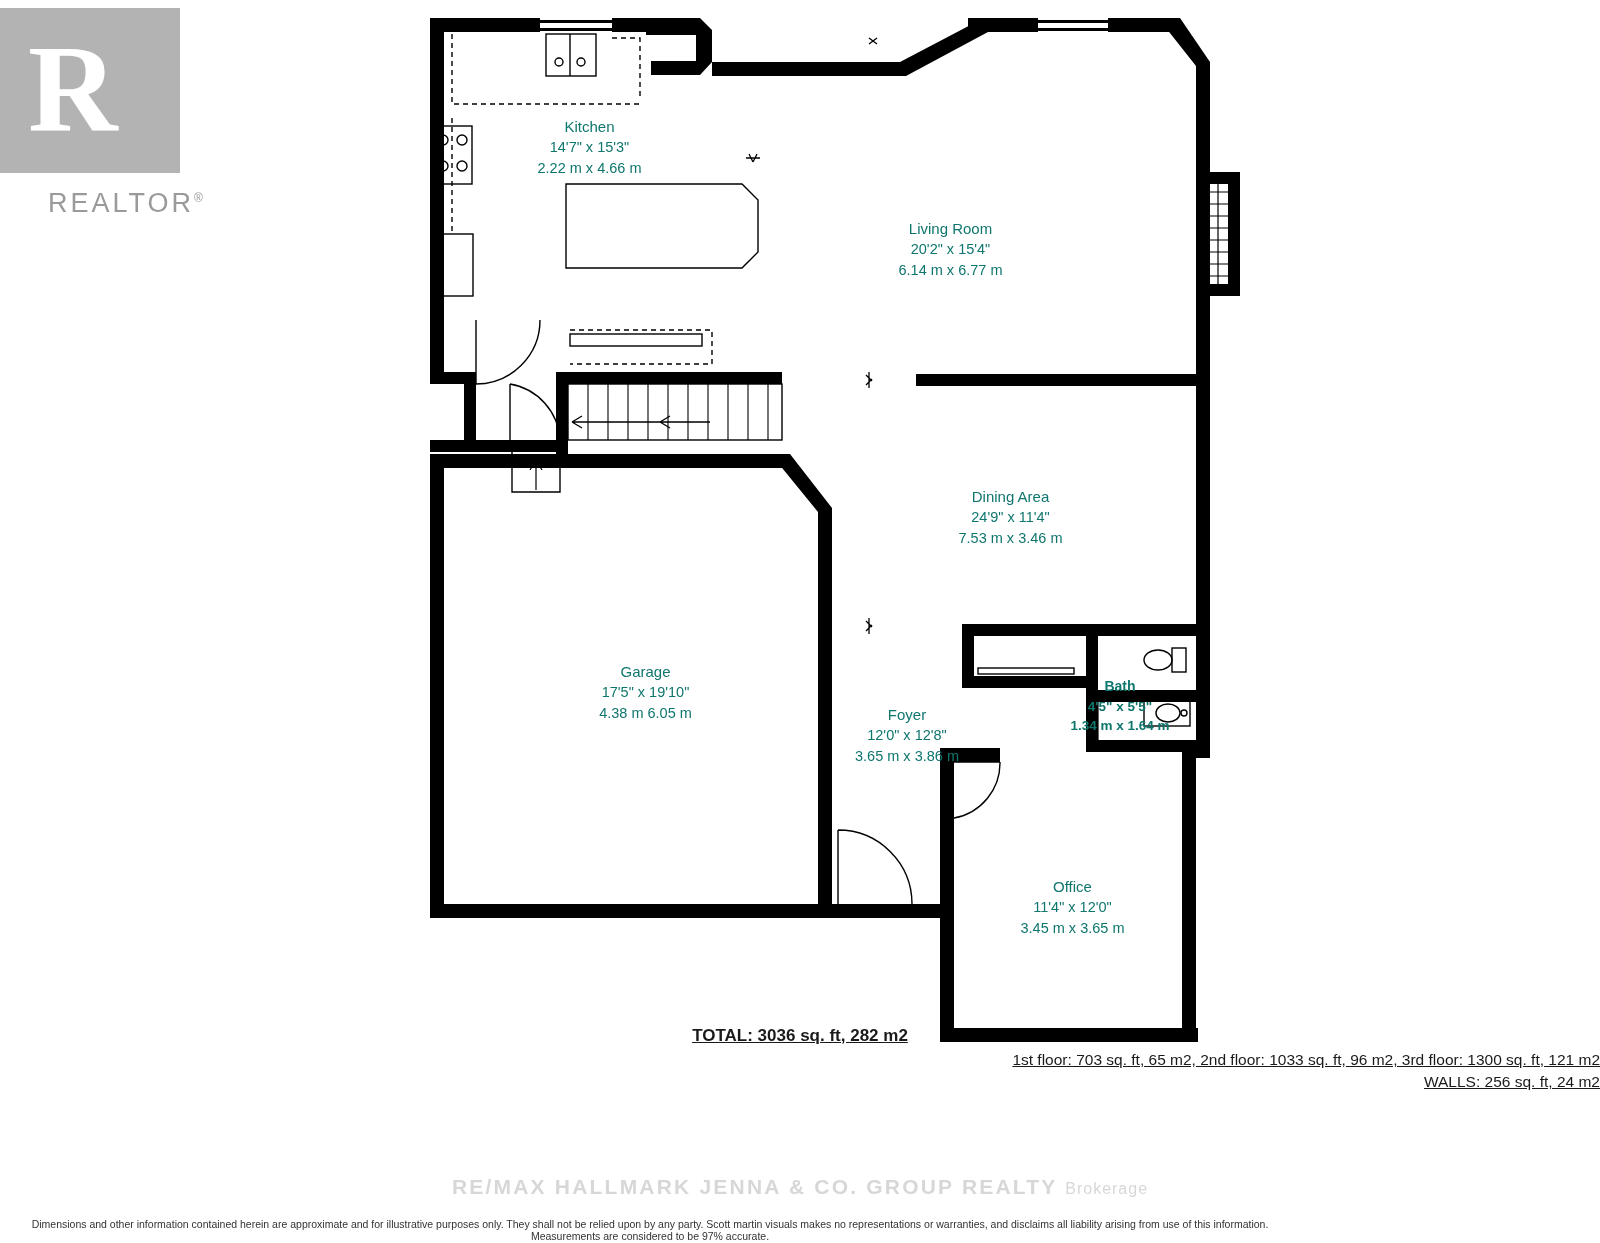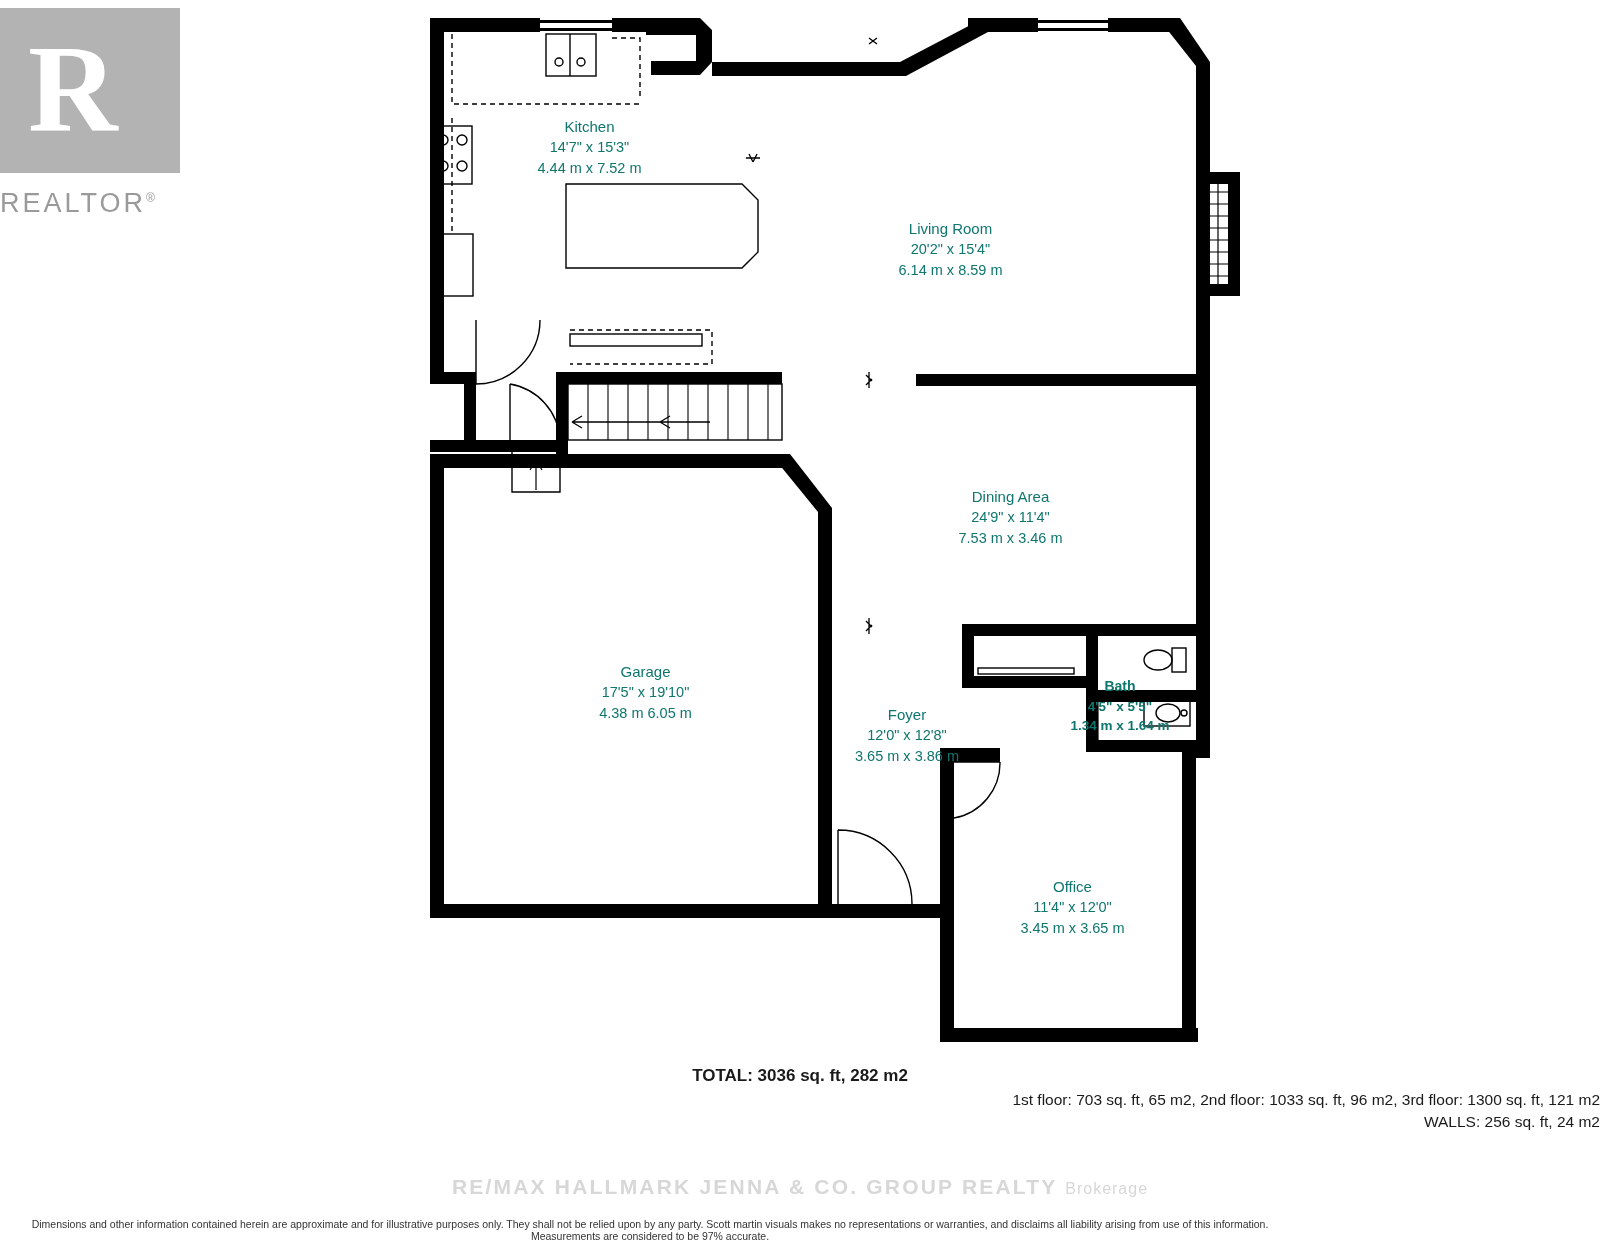--- a/index.html
+++ b/index.html
@@ -43,20 +43,21 @@
     font-family: "Liberation Serif", serif;
   }
   #realtor-logo .logo-word {
     position: absolute;
     left: 0;
     top: 180px;
     font-size: 27px;
     letter-spacing: 3px;
     color: #9a9a9a;
     font-family: "Liberation Sans", sans-serif;
+    padding-left: 48px;
   }
   #realtor-logo .logo-word sup {
     font-size: 12px;
     top: -12px;
   }
 
   
   #floorplan {
     position: absolute;
     left: 0;
@@ -80,23 +81,24 @@
   }
   .room-label .rdim {
     display: block;
     font-size: 14.5px;
   }
 
   
   #totals {
     position: absolute;
     left: 0;
-    top: 1066px;
+    top: 1026px;
     width: 1600px;
     text-align: center;
+    text-decoration: underline;
   }
   #totals .total-main {
     font-size: 17px;
     font-weight: bold;
     margin-bottom: 3px;
   }
   #totals .total-line {
     font-size: 15.5px;
     line-height: 1.45;
     text-align: right;
@@ -298,27 +300,27 @@
     <path d="M869,372 L869,388 M866,375 L872,381 M866,385 L872,379"></path>
     <path d="M869,618 L869,634 M866,621 L872,627 M866,631 L872,625"></path>
     <path d="M869,38 L877,44 M869,44 L877,38"></path>
     <path d="M746,158 L760,158 M749,154 L753,162 M757,154 L753,162"></path>
   </g>
 </svg>
 
 <div class="room-label" style="left:487px; top:116px; width:205px;">
   <span class="rname">Kitchen</span>
   <span class="rdim">14'7" x 15'3"</span>
-  <span class="rdim">4.44 m x 7.52 m</span>
+  <span class="rdim">2.22 m x 4.66 m</span>
 </div>
 
 <div class="room-label" style="left:848px; top:218px; width:205px;">
   <span class="rname">Living Room</span>
   <span class="rdim">20'2" x 15'4"</span>
-  <span class="rdim">6.14 m x 8.59 m</span>
+  <span class="rdim">6.14 m x 6.77 m</span>
 </div>
 
 <div class="room-label" style="left:908px; top:486px; width:205px;">
   <span class="rname">Dining Area</span>
   <span class="rdim">24'9" x 11'4"</span>
   <span class="rdim">7.53 m x 3.46 m</span>
 </div>
 
 <div class="room-label" style="left:543px; top:661px; width:205px;">
   <span class="rname">Garage</span>

